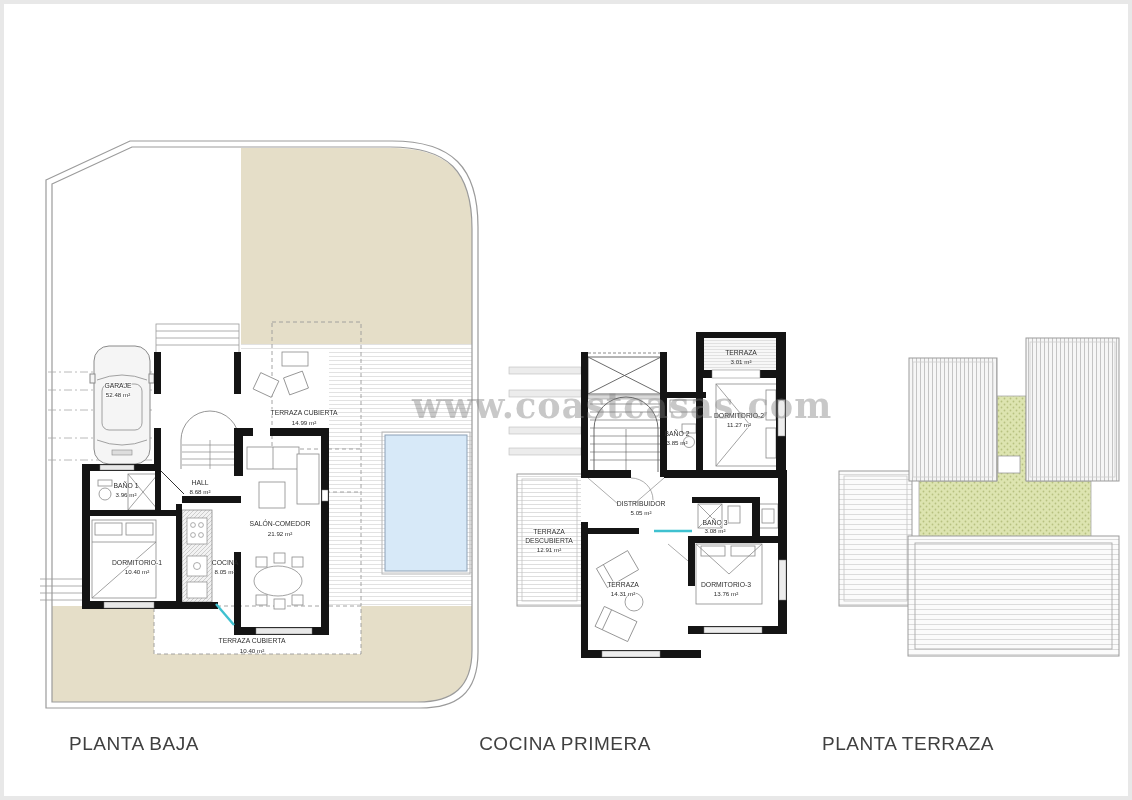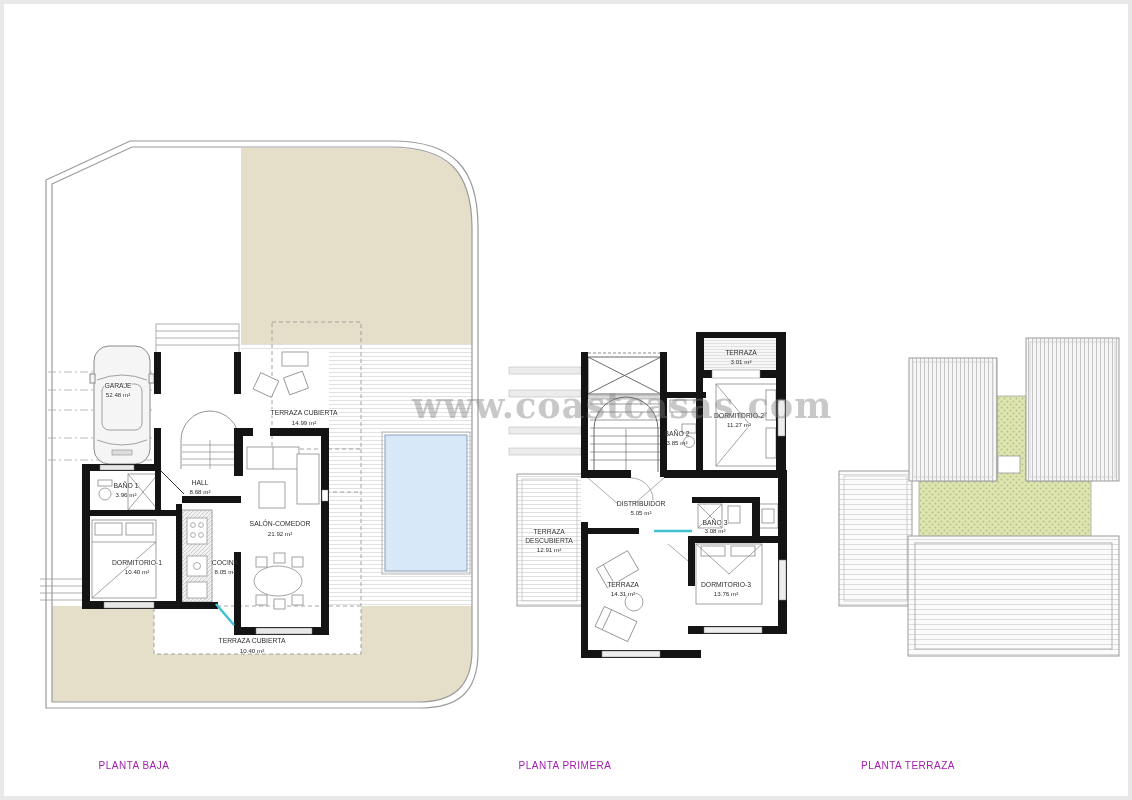--- a/index.html
+++ b/index.html
@@ -9,22 +9,22 @@
     font-family:"Liberation Sans",sans-serif;
   }
   .plan{position:absolute;}
   .watermark{
     position:absolute;left:408px;top:381px;z-index:60;
     font-family:"DejaVu Serif",serif;font-weight:bold;
     font-size:35px;letter-spacing:1px;color:rgba(125,125,125,0.42);
     white-space:nowrap;pointer-events:none;
   }
   .plan-title{
-    position:absolute;top:756px;transform:translateX(-50%);
-    font-size:10px;letter-spacing:0.5px;color:#a21caf;white-space:nowrap;
+    position:absolute;top:729px;transform:translateX(-50%);
+    font-size:19px;letter-spacing:0.5px;color:#404040;white-space:nowrap;
   }
   svg text{font-family:"Liberation Sans",sans-serif;fill:#2d2d2d;}
   .lbl{font-size:6.8px;text-anchor:middle;}
   .area{font-size:6.2px;text-anchor:middle;}
   .halo{paint-order:stroke;stroke:rgba(255,255,255,0.85);stroke-width:1.6px;}
 </style>
 </head>
 <body>
 
 <div class="sheet">
@@ -436,16 +436,16 @@
 
     <g>
       <rect x="904" y="532" width="211" height="120" fill="url(#p3-hroof)" stroke="#9b9b9b" stroke-width="1"></rect>
       <rect x="911" y="539" width="197" height="106" fill="none" stroke="#aaaaaa" stroke-width="0.9"></rect>
     </g>
   </svg>
 
   <div class="watermark">www.coastcasas.com</div>
 
   <div class="plan-title" style="left:130px">PLANTA BAJA</div>
-  <div class="plan-title" style="left:561px">PLANTA PRIMERA</div>
+  <div class="plan-title" style="left:561px">COCINA PRIMERA</div>
   <div class="plan-title" style="left:904px">PLANTA TERRAZA</div>
 
 </div>
 
 </body></html>

